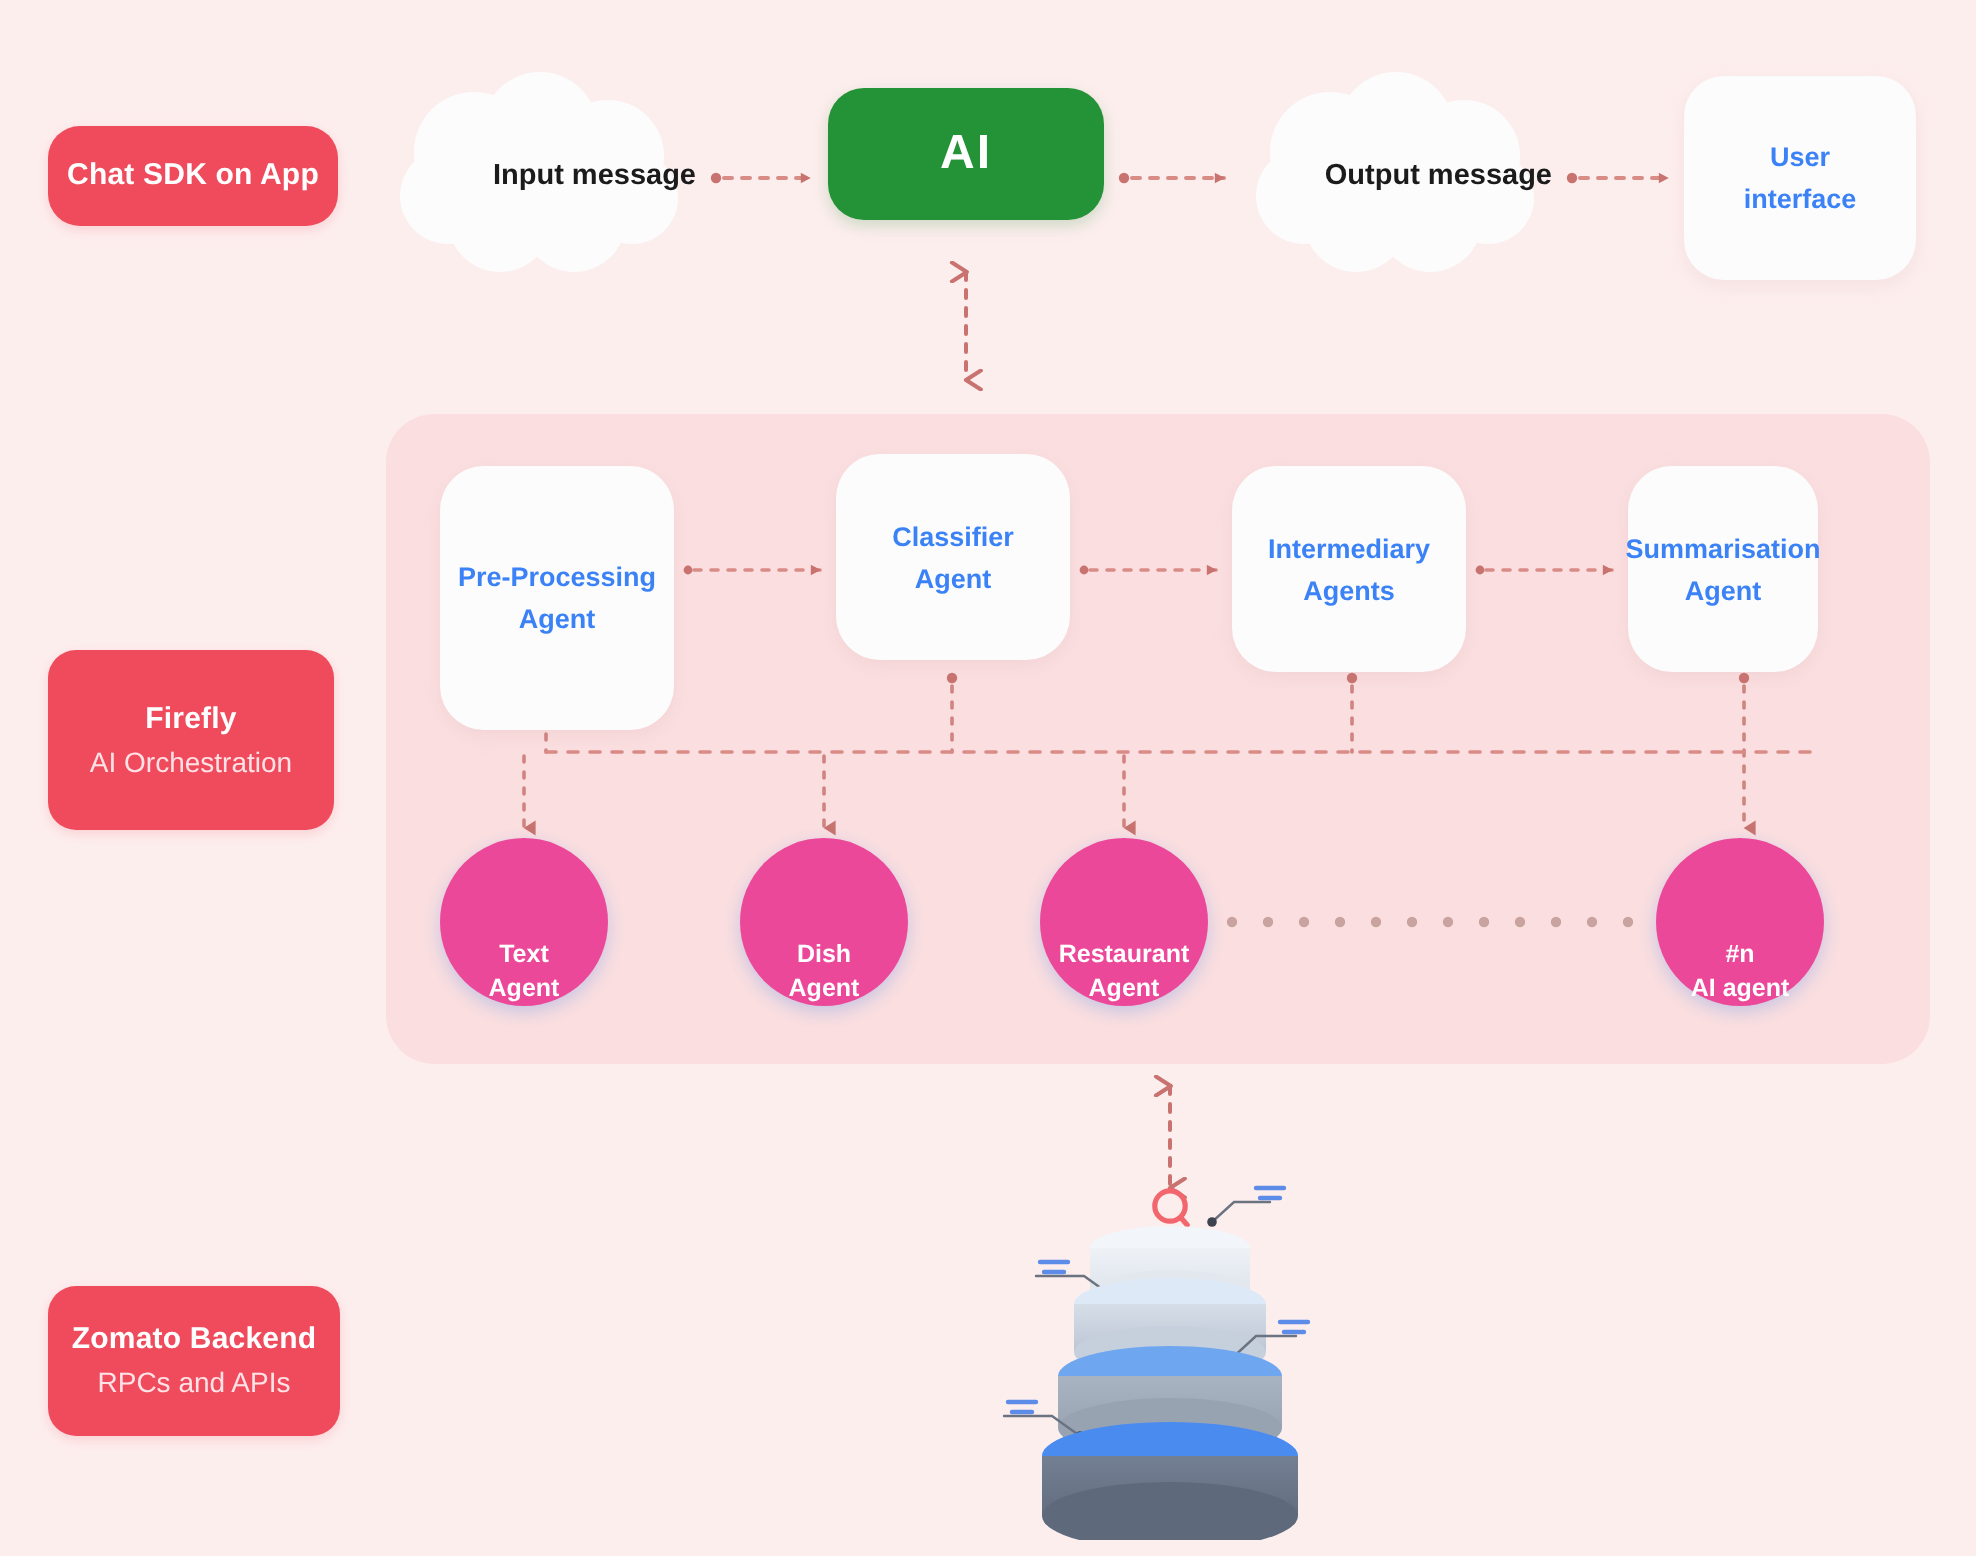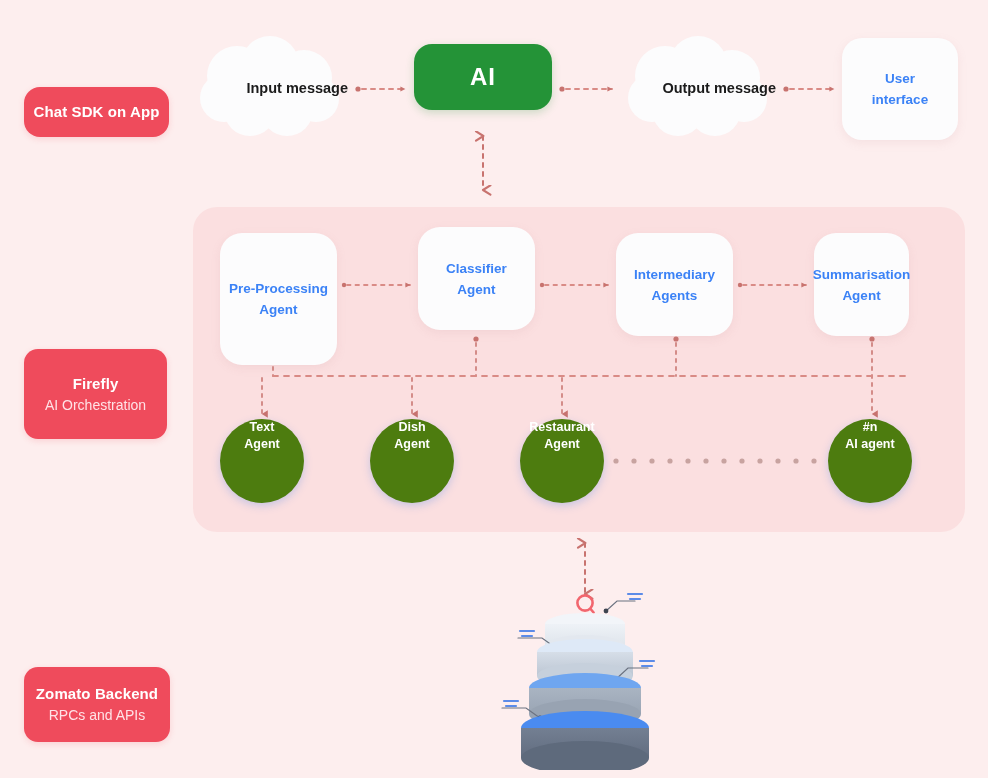--- a/index.html
+++ b/index.html
@@ -24,21 +24,20 @@
     position: absolute;
     background: #EF4B5C;
     border-radius: 14px;
     color: #ffffff;
     display: flex;
     flex-direction: column;
     align-items: center;
     justify-content: center;
     text-align: center;
     box-shadow: 0 2px 6px rgba(239,75,92,0.18);
-    margin-top: 24px;
   }
   .badge .b-title {
     font-size: 15px;
     font-weight: bold;
     letter-spacing: 0.1px;
     line-height: 20px;
   }
   .badge .b-sub {
     font-size: 14px;
     font-weight: normal;
@@ -120,23 +119,23 @@
     width: 772px; height: 325px;
     background: #FBDFE0;
     border-radius: 24px;
   }
 
   
   .bcircle {
     position: absolute;
     width: 84px; height: 84px;
     border-radius: 50%;
-    background: #4d7c0f;
+    background: #ec4899;
     display: flex;
-    align-items: flex-start;
+    align-items: flex-end;
     justify-content: center;
     text-align: center;
     box-shadow: 0 3px 9px rgba(70,128,232,0.28);
   }
   .bcircle .c-label {
     color: #ffffff;
     font-size: 12.5px;
     font-weight: bold;
     line-height: 17px;
   }

